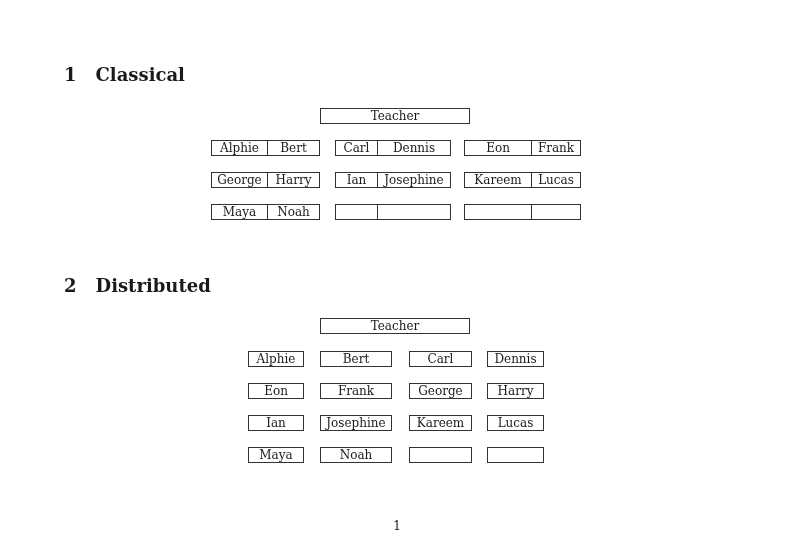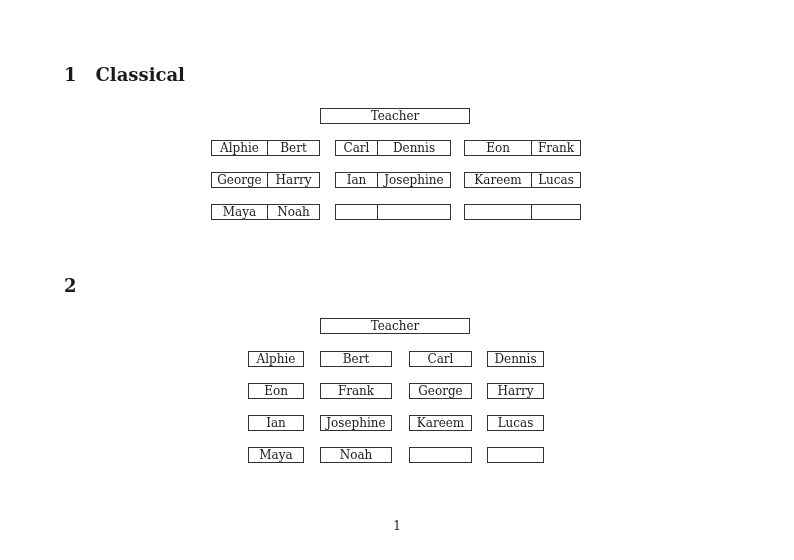--- a/index.html
+++ b/index.html
@@ -145,20 +145,21 @@
       <div class="cell cellB">Lucas</div>
     </div>
     <div class="pairbox">
       <div class="cell cellA"></div>
       <div class="cell cellB"></div>
     </div>
   </div>
 
   <div class="heading s2">
     <span>2</span>
+    <span>Distributed</span>
   </div>
 
   <div class="teacher-box t2">
     <span>Teacher</span>
   </div>
 
   <div class="dcol c1">
     <div class="dbox">Alphie</div>
     <div class="dbox">Eon</div>
     <div class="dbox">Ian</div>

